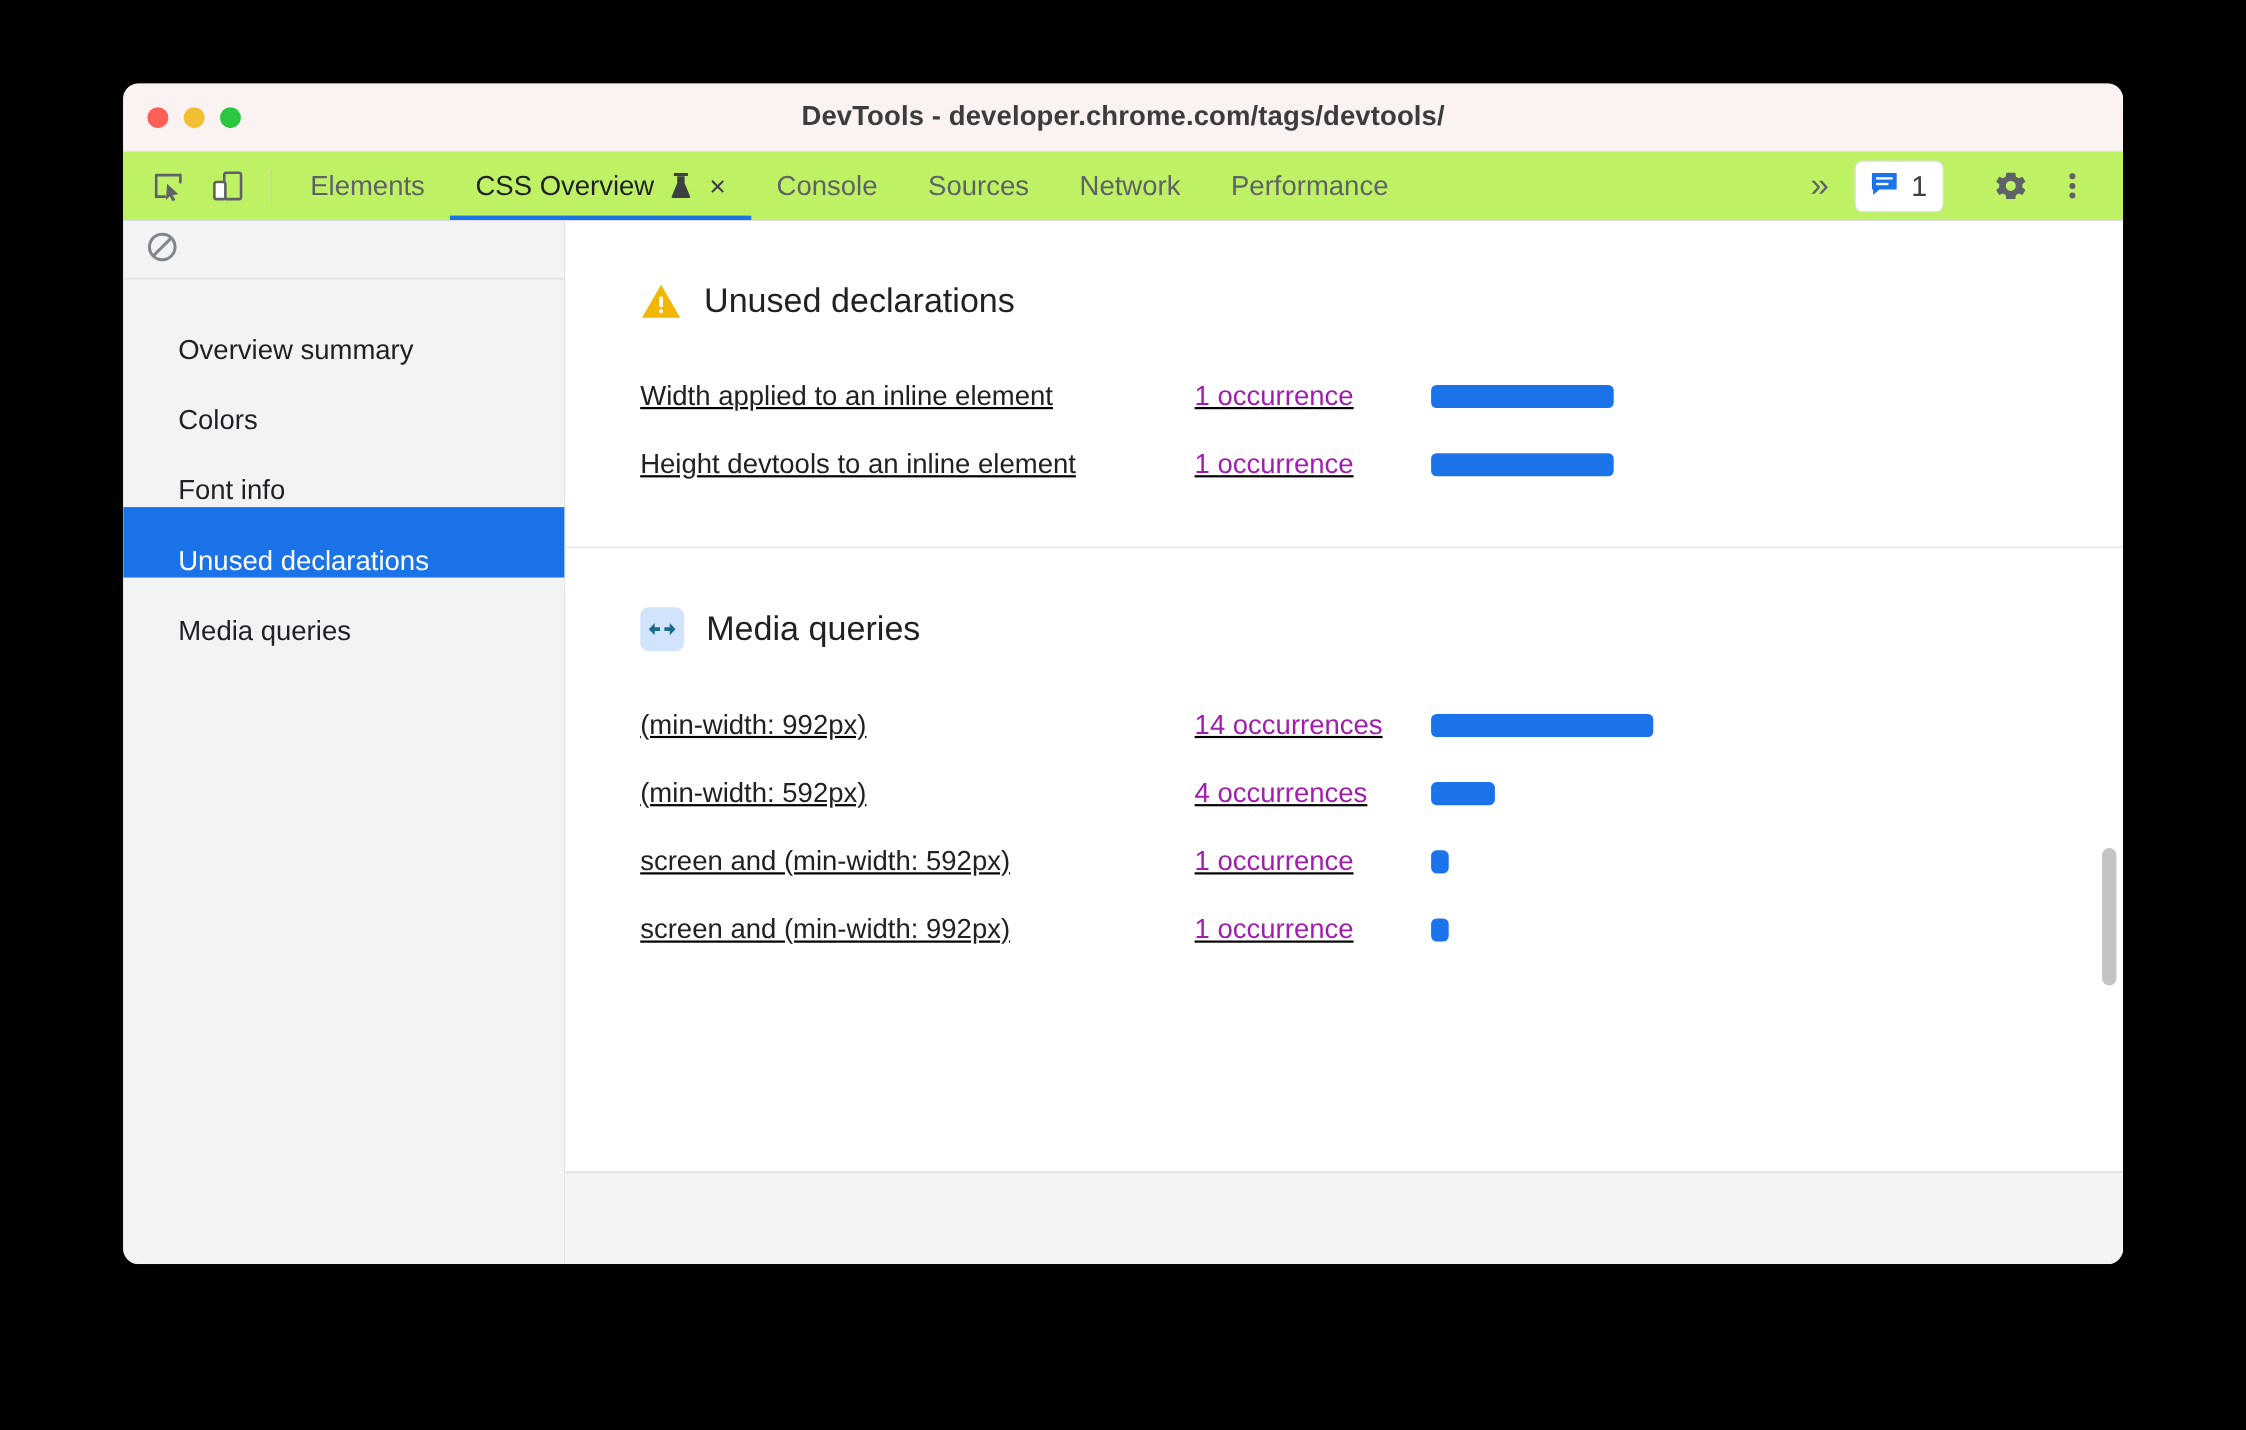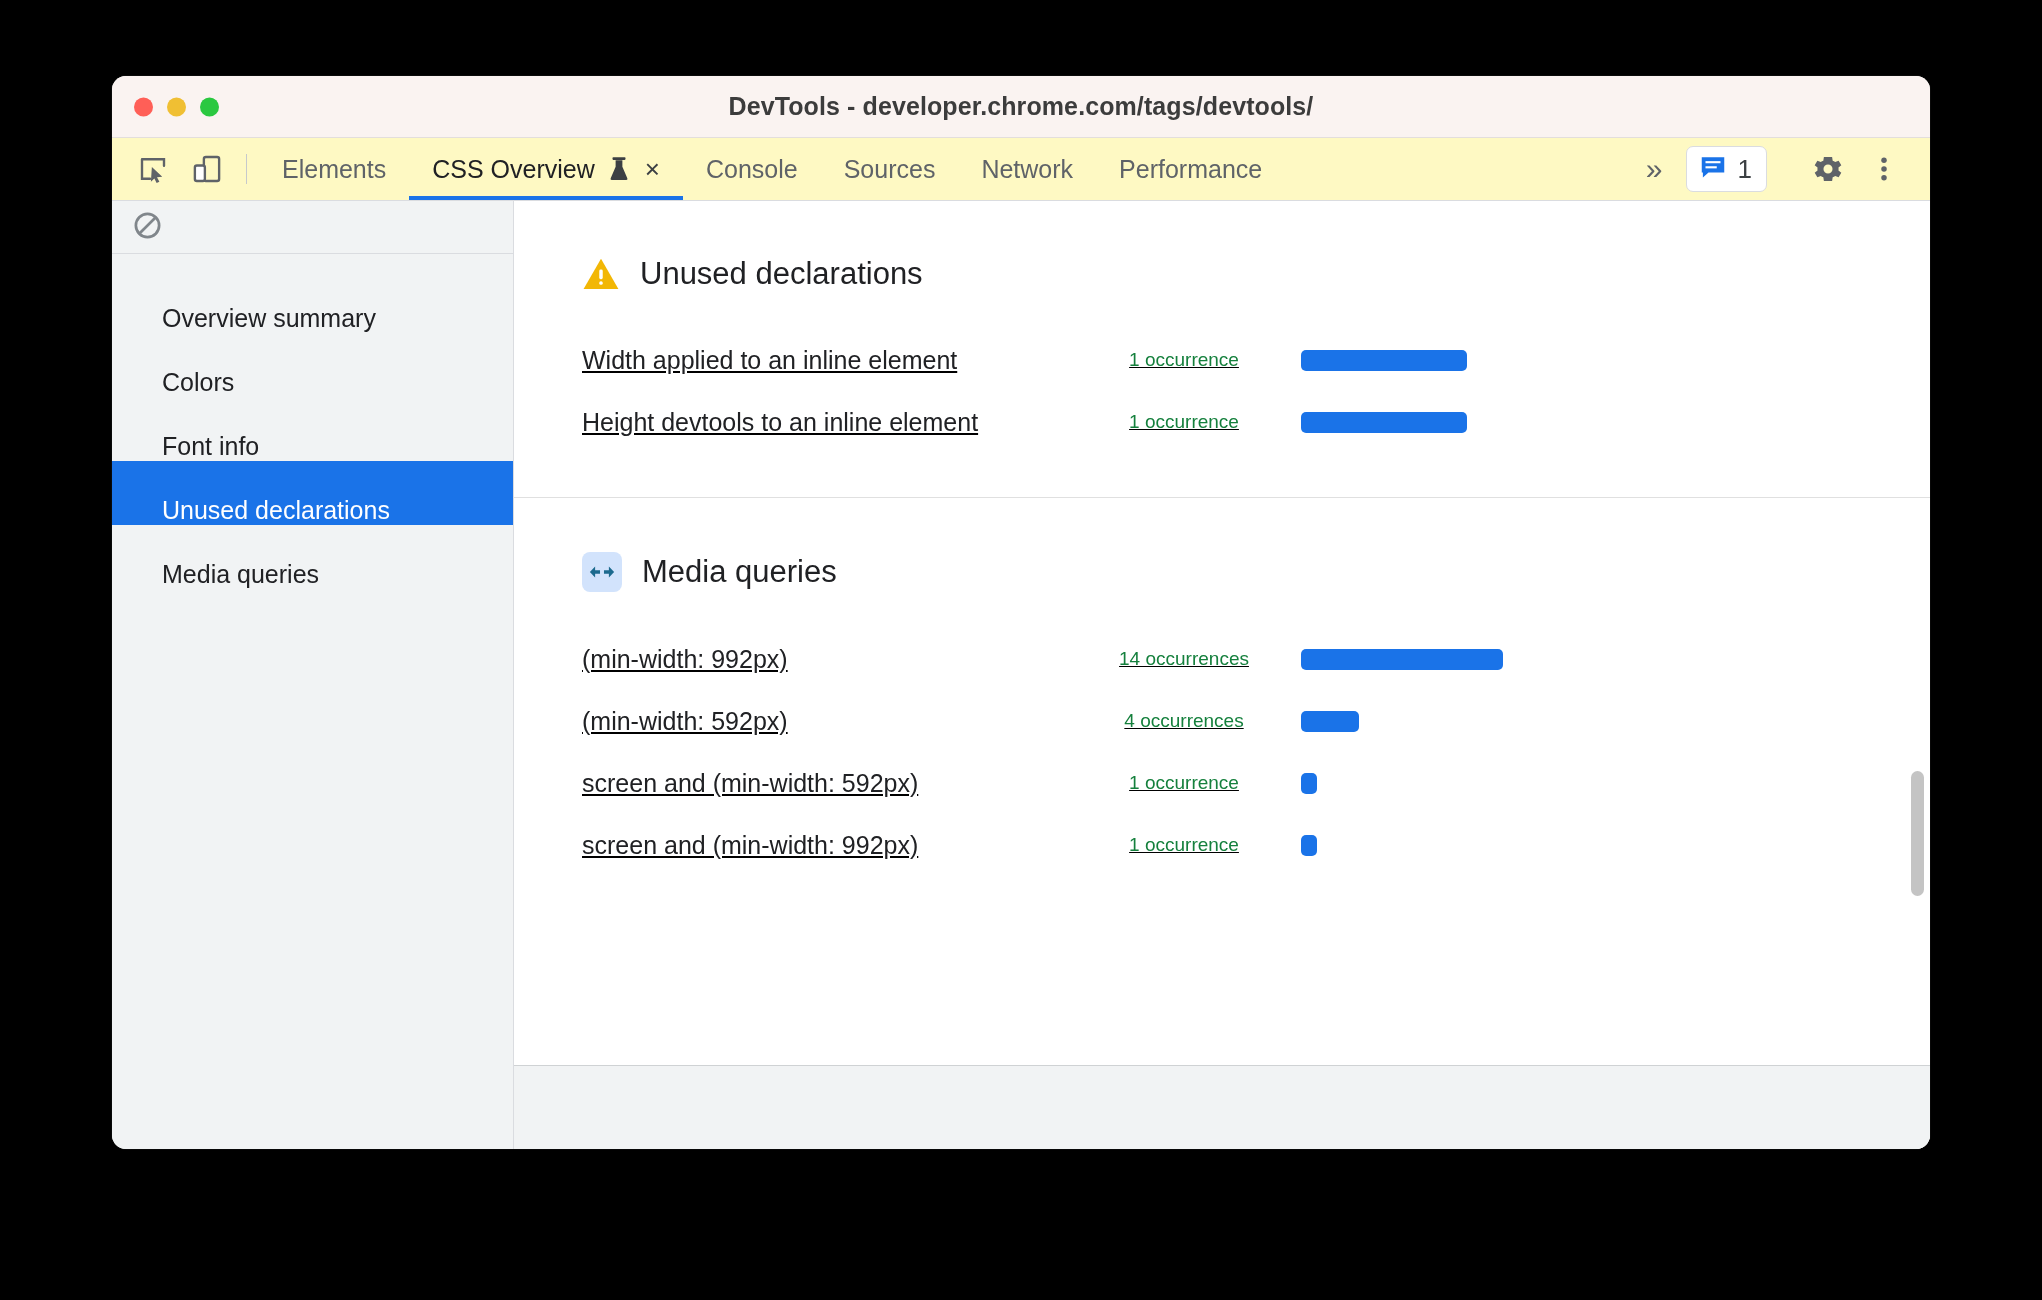--- a/index.html
+++ b/index.html
@@ -58,21 +58,21 @@
     font-weight: 700;
     color: #3c3c3c;
     letter-spacing: 0.1px;
     white-space: nowrap;
   }
 
   
   #tabbar {
     height: 63px;
     flex: 0 0 63px;
-    background: #fef9c3;
+    background: #bef264;
     border-bottom: 1px solid #dadce0;
     display: flex;
     align-items: stretch;
     padding-left: 14px;
     position: relative;
   }
   .tool-btn {
     width: 54px;
     display: flex;
     align-items: center;
@@ -218,23 +218,23 @@
     height: 62px;
   }
   .row-label {
     font-size: 25px;
     color: #202124;
     white-space: nowrap;
     width: 504px;
     flex: 0 0 504px;
   }
   .row-count {
-    font-size: 19px;
-    color: #15803d;
-    text-align: center;
+    font-size: 25px;
+    color: #a21caf;
+    text-align: left;
     white-space: nowrap;
     width: 196px;
     flex: 0 0 196px;
     cursor: pointer;
   }
   .bar-wrap { flex: 1 1 auto; padding-left: 19px; display: flex; align-items: center; }
   .bar {
     height: 21px;
     background: #1a73e8;
     border-radius: 5px;

